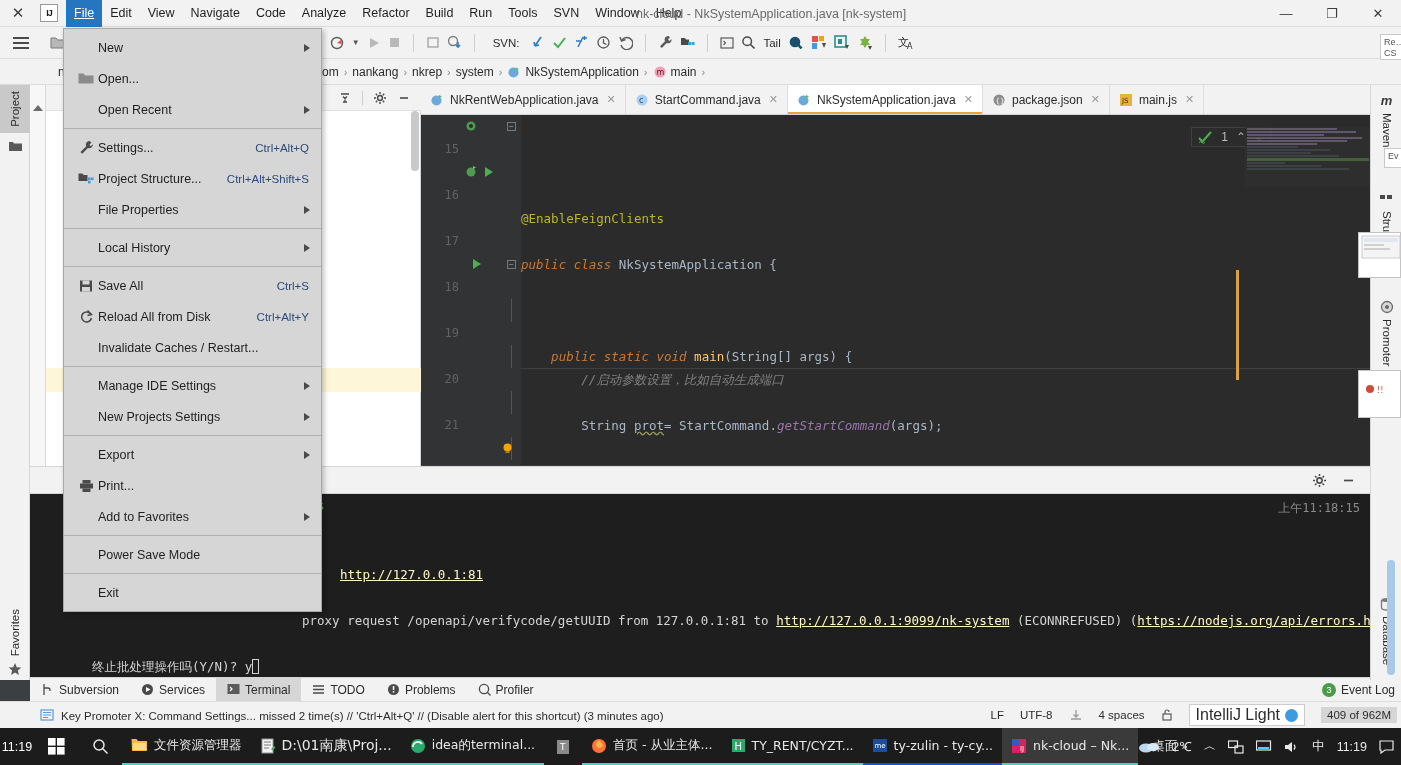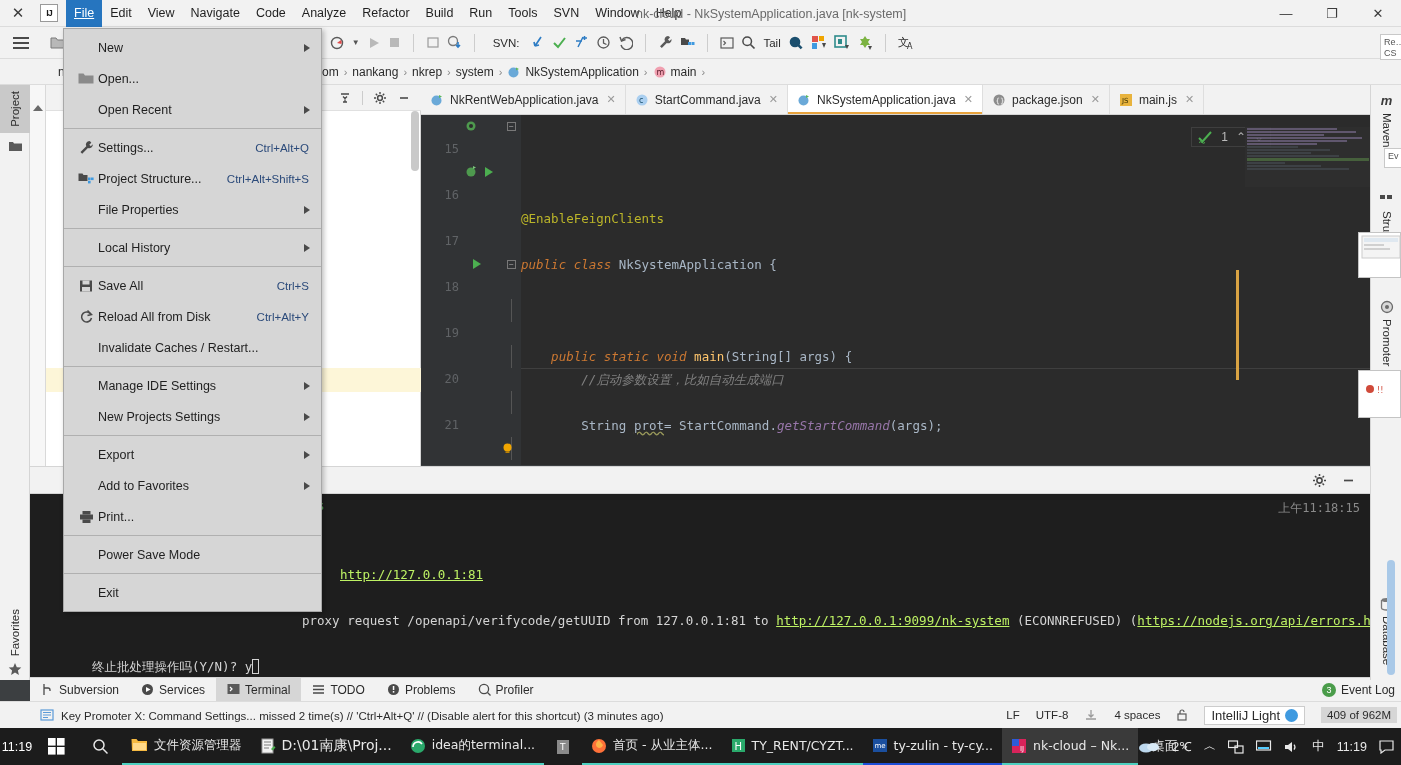--- a/index.html
+++ b/index.html
@@ -194,21 +194,21 @@
     background: #f2f2f2; border-top: 1px solid #d5d5d5; border-bottom: 1px solid #d5d5d5;
     display: flex; align-items: center; justify-content: flex-end; gap: 14px; padding-right: 14px;
   }
   .term-body {
     position: absolute; left: 30px; top: 494px; width: 1340px; height: 183px;
     background: #1e1e1e; overflow: hidden;
     font-family: "DejaVu Sans Mono", monospace; font-size: 12.5px; color: #d4d4d4;
   }
   .tline { height: 23px; line-height: 23px; padding-left: 8px; white-space: pre; }
   .t-green { color: #5ba85b; }
-  .t-link { color: #bef264; text-decoration: underline; }
+  .t-link { color: #fef9c3; text-decoration: underline; }
   .t-time { position: absolute; right: 10px; top: 6px; color: #8a8a8a; font-size: 12px; }
   .caret {
     display: inline-block; width: 7px; height: 15px; border: 1px solid #d4d4d4;
     vertical-align: -3px; background: transparent;
   }
 
   
   .bottomtabs {
     position: absolute; left: 30px; top: 677px; width: 1371px; height: 24px;
     background: #f2f2f2; border-top: 1px solid #d5d5d5;
@@ -226,21 +226,21 @@
 
   
   .statusbar {
     position: absolute; left: 0; top: 701px; width: 1401px; height: 27px;
     background: #f2f2f2; border-top: 1px solid #dcdcdc;
     display: flex; align-items: center; font-size: 11.5px; color: #2b2b2b;
   }
   .sb-left { display: flex; align-items: flex-end; gap: 7px; margin-left: 8px; }
   .sb-right { position: absolute; right: 4px; display: flex; align-items: center; gap: 16px; }
   .themechip {
-    background: #fff; border: 1px solid #ccc; padding: 1px 6px; font-size: 13px;
+    background: #fff; border: 1px solid #ccc; padding: 1px 6px; font-size: 16px;
     display: flex; align-items: center; gap: 5px;
   }
   .bluedot { width: 13px; height: 13px; border-radius: 50%; background: #3f9ae0; }
   .memchip { background: #d6d6d6; padding: 2px 6px; font-size: 11.5px; }
 
   .zeroleft {
     position: absolute; left: 0; top: 701px; width: 30px; height: 27px;
     display: flex; align-items: center; justify-content: center;
     font-size: 11px; color: #2b2b2b; background: #f2f2f2;
   }
@@ -981,33 +981,33 @@
     </div>
 
     <div class="msep"></div>
 
     <div class="mrow">
       <span class="micon"></span>
       <span class="mlabel">Export</span>
       <span class="marrow"></span>
     </div>
     <div class="mrow">
-      <span class="micon"></span>
-      <span class="mlabel">Add to Favorites</span>
-      <span class="marrow"></span>
-    </div>
-    <div class="mrow">
       <span class="micon">
           <svg width="15" height="14" viewBox="0 0 15 14">
             <rect x="3.5" y="1" width="8" height="3.5" fill="#4a4a4a"></rect>
             <rect x="1" y="4.5" width="13" height="5" fill="#4a4a4a"></rect>
             <rect x="3.5" y="9.5" width="8" height="3.5" fill="#4a4a4a"></rect>
           </svg>
         </span>
       <span class="mlabel">Print...</span>
+    </div>
+    <div class="mrow">
+      <span class="micon"></span>
+      <span class="mlabel">Add to Favorites</span>
+      <span class="marrow"></span>
     </div>
 
     <div class="msep"></div>
 
     <div class="mrow">
       <span class="micon"></span>
       <span class="mlabel">Power Save Mode</span>
     </div>
 
     <div class="msep"></div>

